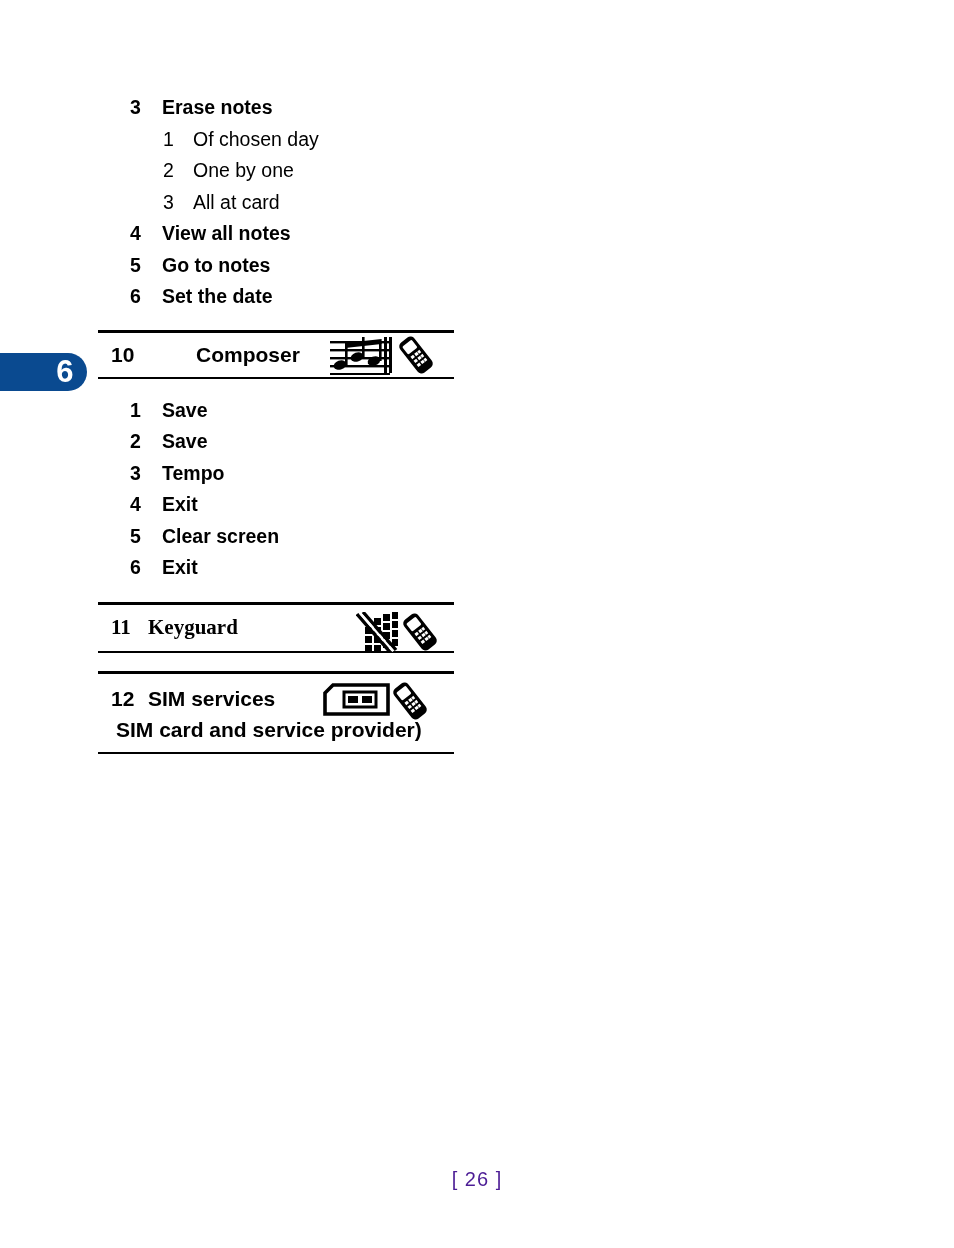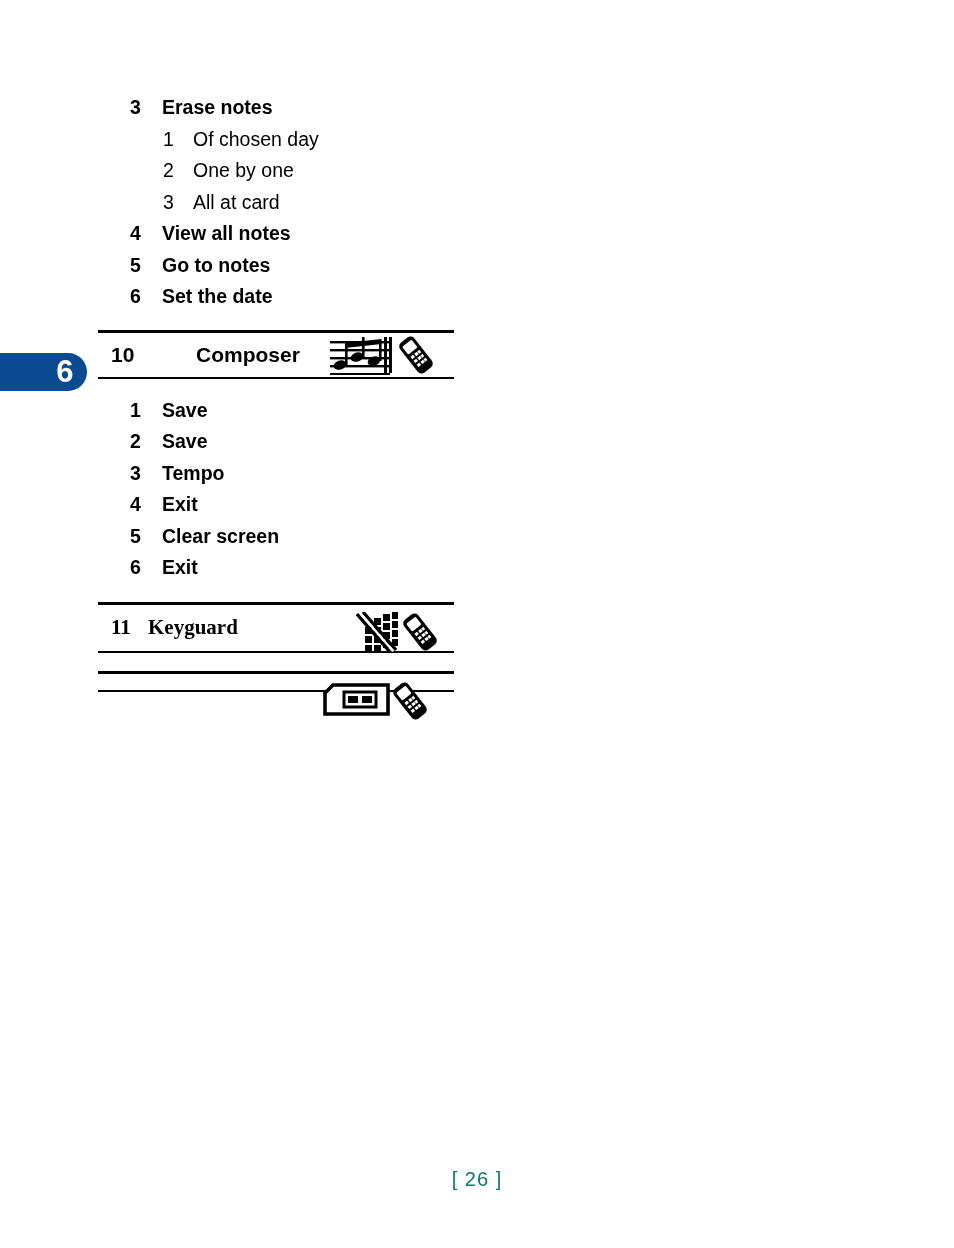--- a/index.html
+++ b/index.html
@@ -99,21 +99,21 @@
   
   .icon-svg { display: block; }
 
   
   .page-number {
     position: absolute;
     left: 0;
     top: 1168px;
     width: 954px;
     text-align: center;
-    color: #0f766e;
+    color: #4c1d95;
     font-size: 20px;
     font-weight: 500;
     letter-spacing: 1px;
   }
 </style>
 </head>
 <body>
 
 <div class="chapter-tab">
   <span>6</span>
@@ -314,20 +314,27 @@
     </div>
 
     <div class="rule thin"></div>
   </div>
 
   <div class="section" style="margin-top:18px;">
 
     <div class="rule"></div>
 
     <div style="padding-top:9px;padding-bottom:7px;">
+      <div class="section-head" style="padding-left:13px;line-height:31px;">
+        <span class="snum">12</span>
+        <span class="slabel">SIM services</span>
+      </div>
+      <div class="section-head" style="padding-left:18px;line-height:31px;">
+        <span>SIM card and service provider)</span>
+      </div>
     </div>
 
     <div class="head-icons" style="left:224px; top:9px;">
       <span>
         <svg class="icon-svg" width="72" height="38" viewBox="0 0 72 38">
 
           <path d="M3 11 L11 3 L66 3 L66 32 L3 32 Z" fill="#fff" stroke="#000" stroke-width="3.6" stroke-linejoin="miter"></path>
 
           <rect x="22" y="10" width="32" height="15" fill="#fff" stroke="#000" stroke-width="3"></rect>
           <rect x="26" y="14" width="10" height="7" fill="#000"></rect>

